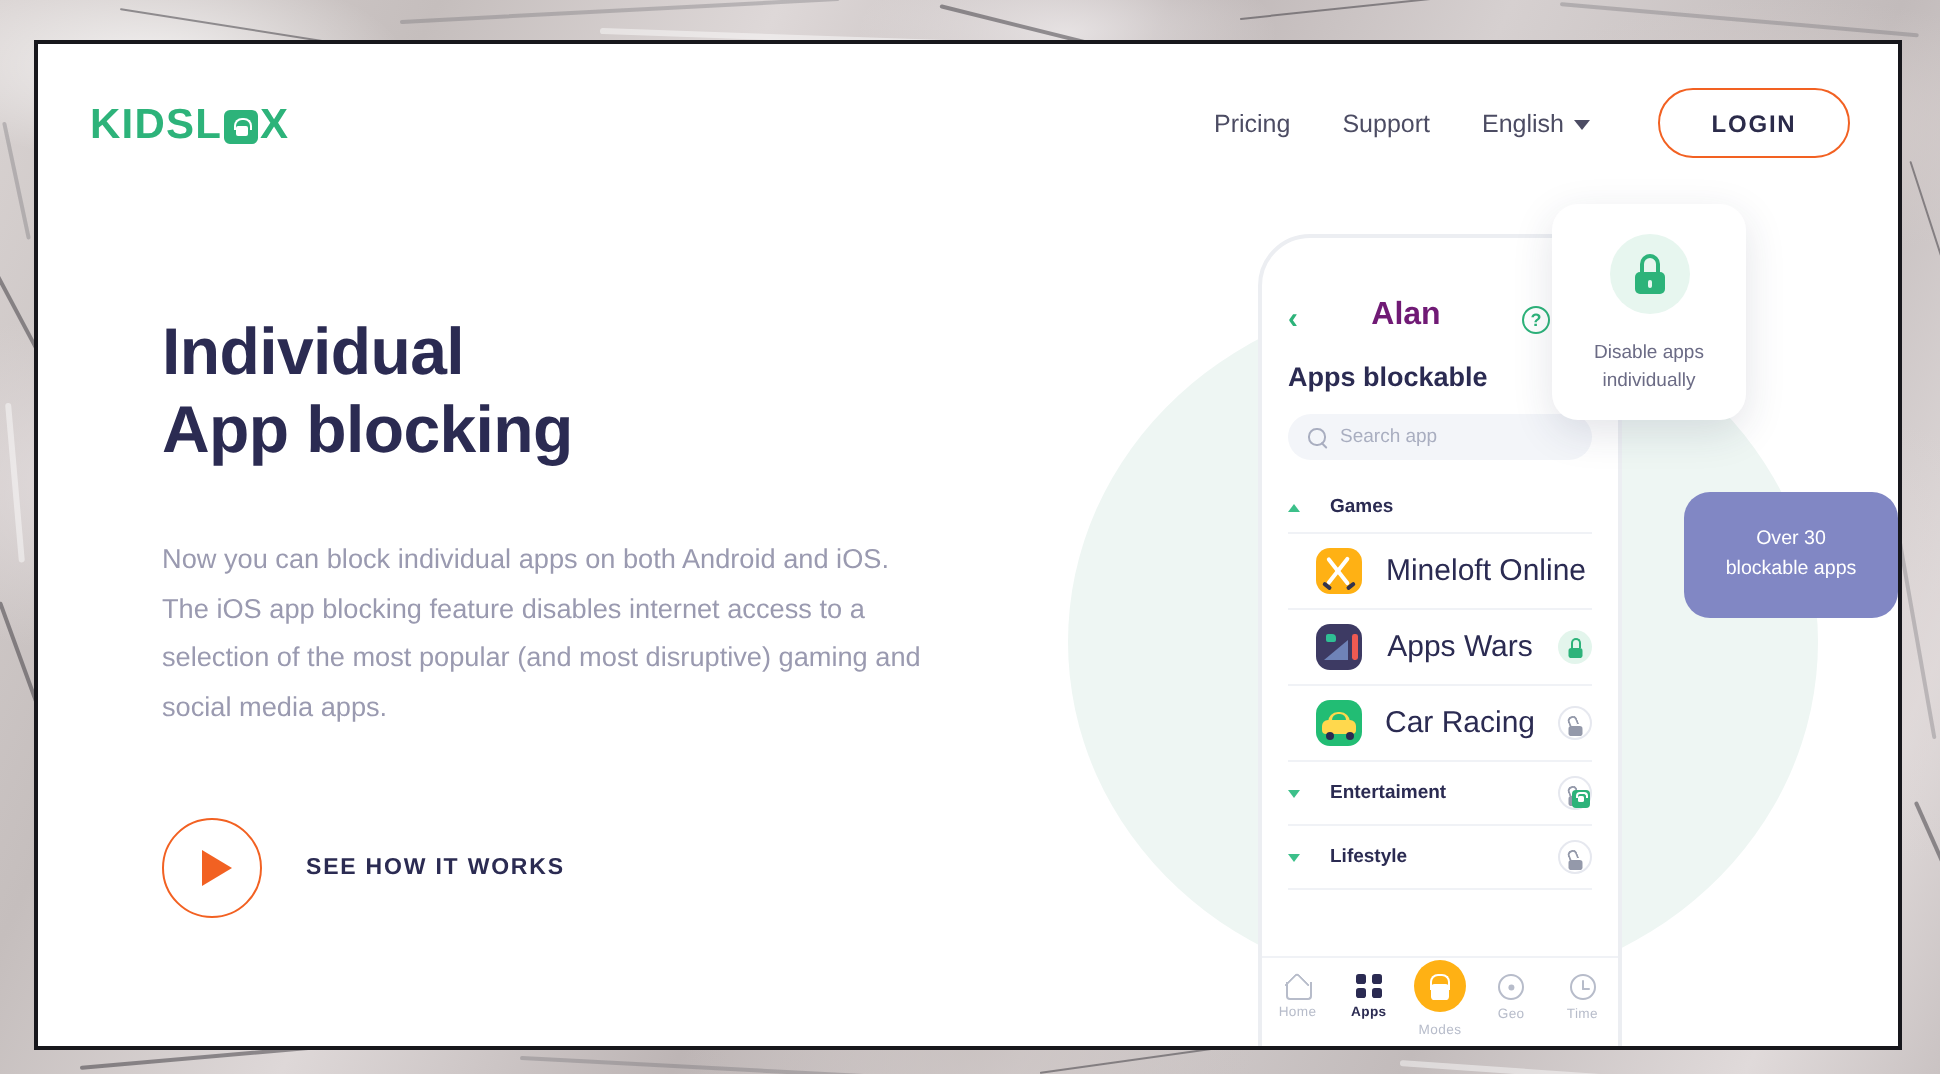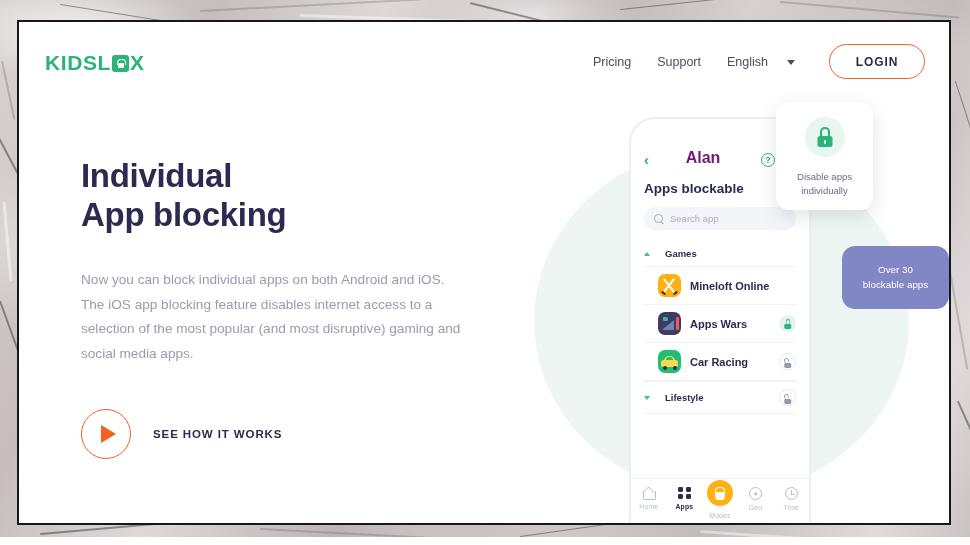--- a/index.html
+++ b/index.html
@@ -106,21 +106,21 @@
   }
   .nav-link {
     font-size: 12.5px;
     color: #4c4c63;
     cursor: pointer;
     white-space: nowrap;
   }
   .lang-select {
     display: flex;
     align-items: center;
-    gap: 19px;
+    gap: 5px;
     font-size: 12.5px;
     color: #4c4c63;
     cursor: pointer;
   }
   .chev-down {
     width: 0; height: 0;
     border-left: 4.5px solid transparent;
     border-right: 4.5px solid transparent;
     border-top: 5px solid #4c4c63;
     margin-top: 2px;
@@ -357,23 +357,24 @@
   }
   .app-icon {
     width: 23px; height: 23px;
     border-radius: 7px;
     flex: 0 0 auto;
     position: relative;
     overflow: hidden;
   }
   .app-name {
     flex: 1;
-    font-size: 11px;
-    font-weight: 700;
+    font-size: 15px;
+    font-weight: 400;
     color: #2b2b52;
+    text-align: center;
   }
 
   
   .ic-swords { background: #ffb114; }
   .ic-swords .blade {
     position: absolute;
     left: 10.2px; top: 3px;
     width: 2.4px; height: 17px;
     background: #ffffff;
     border-radius: 1px;
@@ -835,20 +836,29 @@
                 <span class="wheel r"></span>
             </span>
             <span class="app-name">Car Racing</span>
             <span class="badge unlocked">
               <span class="lk-shackle"></span>
                 <span class="lk-body"></span>
             </span>
           </div>
           <div class="row-divider"></div>
 
+          <div class="cat-row">
+            <span class="cat-chev down"></span>
+            <span class="cat-label">Entertaiment</span>
+            <span class="badge mixed">
+              <span class="lk-shackle"></span>
+                <span class="lk-body"></span>
+                <span class="lk-sub"></span>
+            </span>
+          </div>
           <div class="row-divider"></div>
 
           <div class="cat-row">
             <span class="cat-chev down"></span>
             <span class="cat-label">Lifestyle</span>
             <span class="badge unlocked">
               <span class="lk-shackle"></span>
                 <span class="lk-body"></span>
             </span>
           </div>

